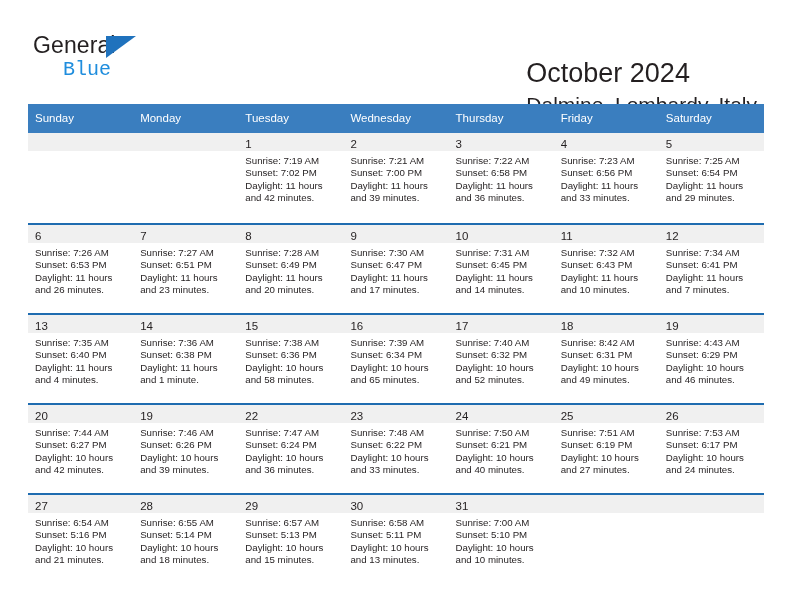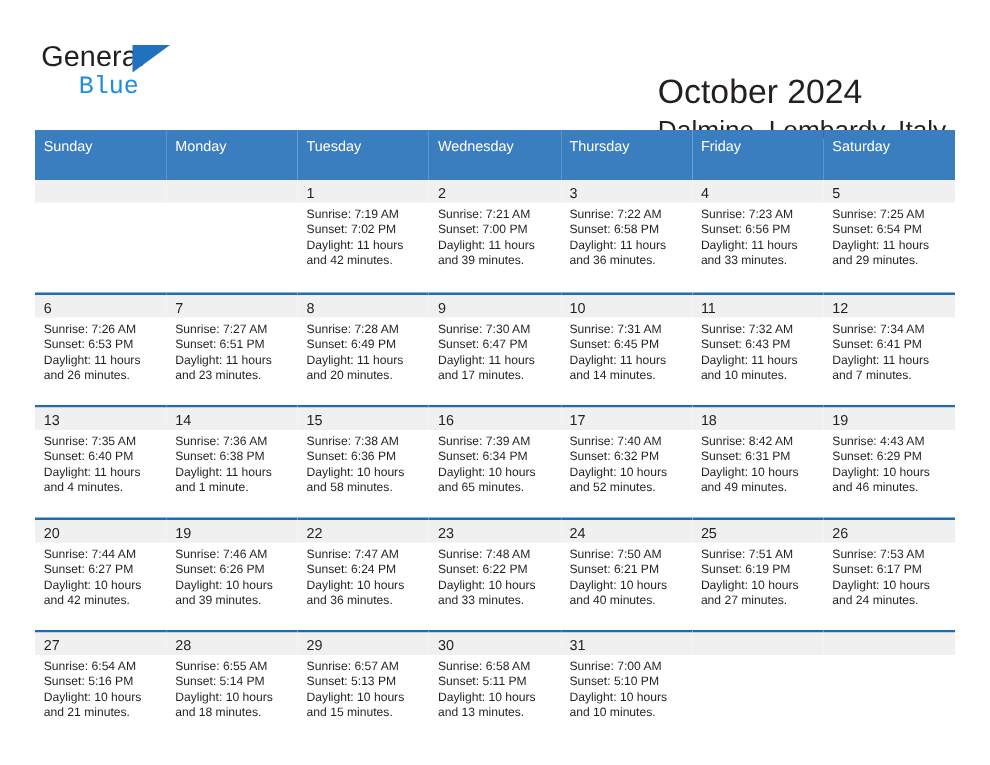--- a/index.html
+++ b/index.html
@@ -94,21 +94,21 @@
     width: 736px;
     border-collapse: collapse;
     table-layout: fixed;
   }
   .calendar th {
     background: #3a7ebf;
     color: #ffffff;
     font-weight: normal;
     font-size: 11.5px;
     text-align: left;
-    padding: 5px 0 17px 7px;
+    padding: 5px 0 6px 7px;
     height: 18px;
     line-height: 14px;
     border: none;
   }
   .calendar td {
     vertical-align: top;
     padding: 0;
     border: none;
     width: 105.14px;
     height: 90px;

